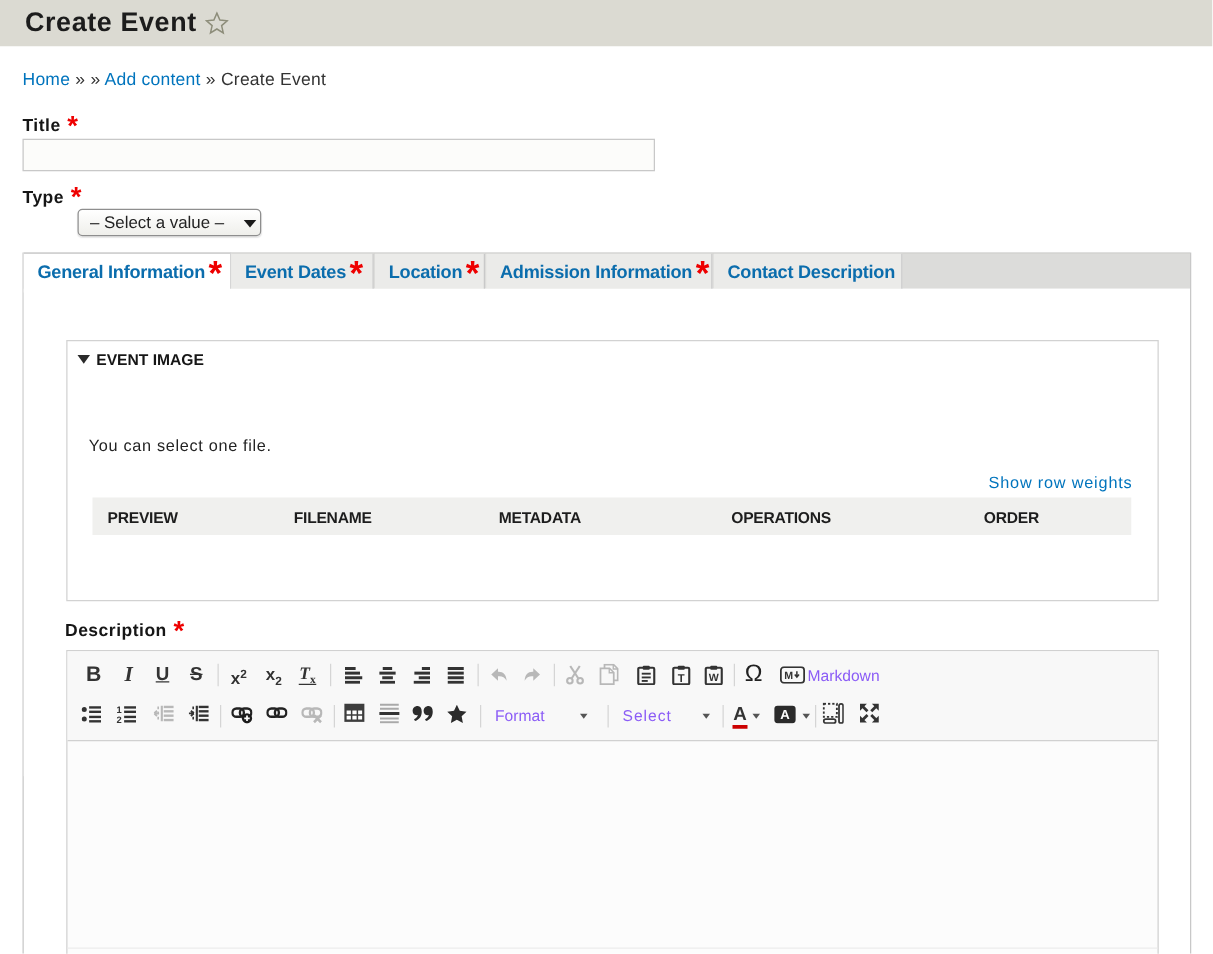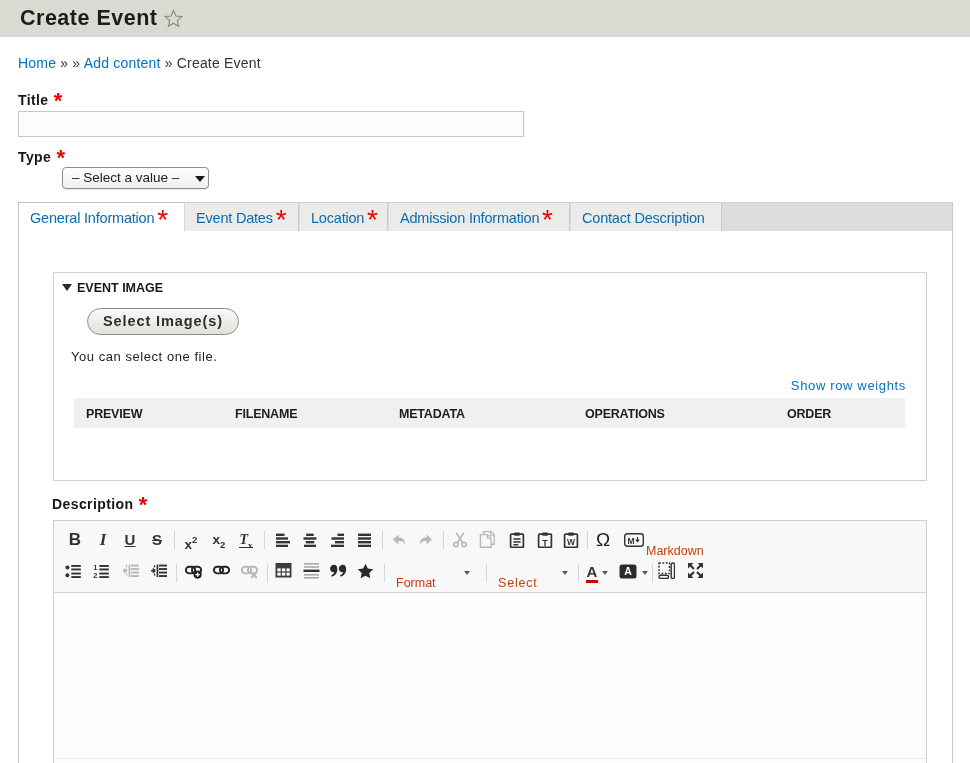--- a/index.html
+++ b/index.html
@@ -12,21 +12,21 @@
 .crumb a { color:#0074bd; text-decoration:none; }
 a { color:#0074bd; text-decoration:none; }
 .lbl { position:absolute; font-size:14px; font-weight:bold; color:#161616; letter-spacing:0.4px; }
 .req { color:#ee0000; font-size:22px; line-height:10px; position:relative; top:3px; margin-left:1px; }
 .tab .req { font-size:28px; top:6px; margin-left:-1px; }
 .txt-input { position:absolute; left:18px; top:111px; width:506px; height:26px; border:1px solid #c8c8c8; background:#fcfcfa; border-radius:0; }
 .sel { position:absolute; left:19px; top:167px; width:147px; height:22px; border:1px solid #8e8e8e; border-radius:4px; background:linear-gradient(#ffffff,#efefeb); font-size:13.5px; color:#222; line-height:20px; padding-left:9px; box-shadow:0 1px 1px rgba(0,0,0,0.1);margin-left:43px; }
 .sel .car { position:absolute; right:3px; top:8px; width:0; height:0; border-left:5.5px solid transparent; border-right:5.5px solid transparent; border-top:6.5px solid #1a1a1a; }
 .panel { position:absolute; left:18px; top:202px; width:935px; height:561px; border-left:1px solid #c8c8c8; border-right:1px solid #c8c8c8; }
 .tabbar { position:absolute; left:0; top:0; width:933px; height:29px; background:#dcdcda; border-top:1px solid #d2d2d0; }
-.tab { position:absolute; top:0px; height:29px; line-height:30px; background:#ebebe9; border-right:1px solid #c9c9c9; font-size:14.5px; font-weight:normal; color:#0b6dad; padding-left:11px; letter-spacing:-0.2px; }
+.tab { position:absolute; top:0px; height:29px; line-height:30px; background:#ebebe9; border-right:1px solid #c9c9c9; font-size:14.5px; font-weight:bold; color:#0b6dad; padding-left:11px; letter-spacing:-0.2px; }
 .tab.active { background:#ffffff; height:32px; border-right-color:#d5d5d5; border-top:1px solid #c4c4c4; top:-1px; line-height:31px; }
 .panel-body { position:absolute; left:0; top:29px; width:933px; height:390px; background:#fff; }
 .fieldset { position:absolute; left:34px; top:41px; width:874px; height:209px; border:1px solid #d2d2d2; background:#fff; }
 .legend { position:absolute; left:8px; top:8px; font-size:12.5px; font-weight:bold; color:#161616; }
 .legend .tri { display:inline-block; width:0; height:0; border-left:5px solid transparent; border-right:5px solid transparent; border-top:7px solid #2a2a2a; margin-right:5px; position:relative; top:-1px;}
 .btn { position:absolute; left:33px; top:35px; width:152px; height:27px; border:1px solid #8c8c8c; border-radius:14px; background:linear-gradient(#f9f9f7,#e1e1da); font-size:14.5px; letter-spacing:0.9px; font-weight:bold; color:#2e2e2e; text-align:center; line-height:25px; }
 .hint { position:absolute; left:17px; top:76px; font-size:13px; letter-spacing:0.55px; color:#232323; }
 .srw { position:absolute; right:20px; top:105px; font-size:13px; letter-spacing:0.65px; }
 .ftable { position:absolute; left:20px; top:125px; width:831px; }
 .thead { position:relative; height:30px; background:#f0f0ee; }
@@ -35,21 +35,21 @@
 .trow span { position:absolute; left:10px; top:15px; font-size:13px; color:#232323; }
 .desc-lbl { position:absolute; left:33px; top:265px; }
 .editor { position:absolute; left:34px; top:289px; width:874px; height:248px; border:1px solid #d1d1d1; background:#fcfcfc; }
 .toolbar { position:absolute; left:0; top:0; width:872px; height:72px; background:#f8f8f8; border-bottom:1px solid #d1d1d1; }
 .tb { position:absolute; width:26px; height:26px; text-align:center; }
 .tbsep { position:absolute; width:1px; height:18px; background:#d5d5d5; }
 .r1 { top:6px; }
 .r1s { top:10px; }
 .r2 { top:39px; }
 .r2s { top:43px; }
-.ddl { position:absolute; font-size:12.5px; color:#c2410c;margin-top:10px; }
+.ddl { position:absolute; font-size:12.5px; color:#8b5cf6; }
 .ddcar { position:absolute; width:0; height:0; border-left:3.5px solid transparent; border-right:3.5px solid transparent; border-top:4.5px solid #555; }
 .ic { display:inline-block; vertical-align:middle; }
 .r2 svg { position:relative; top:-2.5px; }
 </style>
 </head>
 <body>
 <div id="page">
   <div class="titlebar">
     <h1>Create Event</h1>
     <svg class="star" width="19" height="19" viewBox="0 0 19 19">
@@ -68,21 +68,20 @@
     <div class="tabbar">
       <div class="tab active" style="left:0; width:166px;">General Information <span class="req">*</span></div>
       <div class="tab" style="left:166px; width:114px;">Event Dates <span class="req">*</span></div>
       <div class="tab" style="left:281px; width:88px;">Location <span class="req">*</span></div>
       <div class="tab" style="left:370px; width:181px;">Admission Information <span class="req">*</span></div>
       <div class="tab" style="left:552px; width:151px;">Contact Description</div>
     </div>
     <div class="panel-body">
       <div class="fieldset">
         <div class="legend"><span class="tri"></span>EVENT IMAGE</div>
-        <div class="btn">Select Image(s)</div>
         <div class="hint">You can select one file.</div>
         <a class="srw">Show row weights</a>
         <div class="ftable">
           <div class="thead">
             <span style="left:12px;">PREVIEW</span>
             <span style="left:161px;">FILENAME</span>
             <span style="left:325px;">METADATA</span>
             <span style="left:511px;">OPERATIONS</span>
             <span style="left:713px;">ORDER</span>
           </div>

